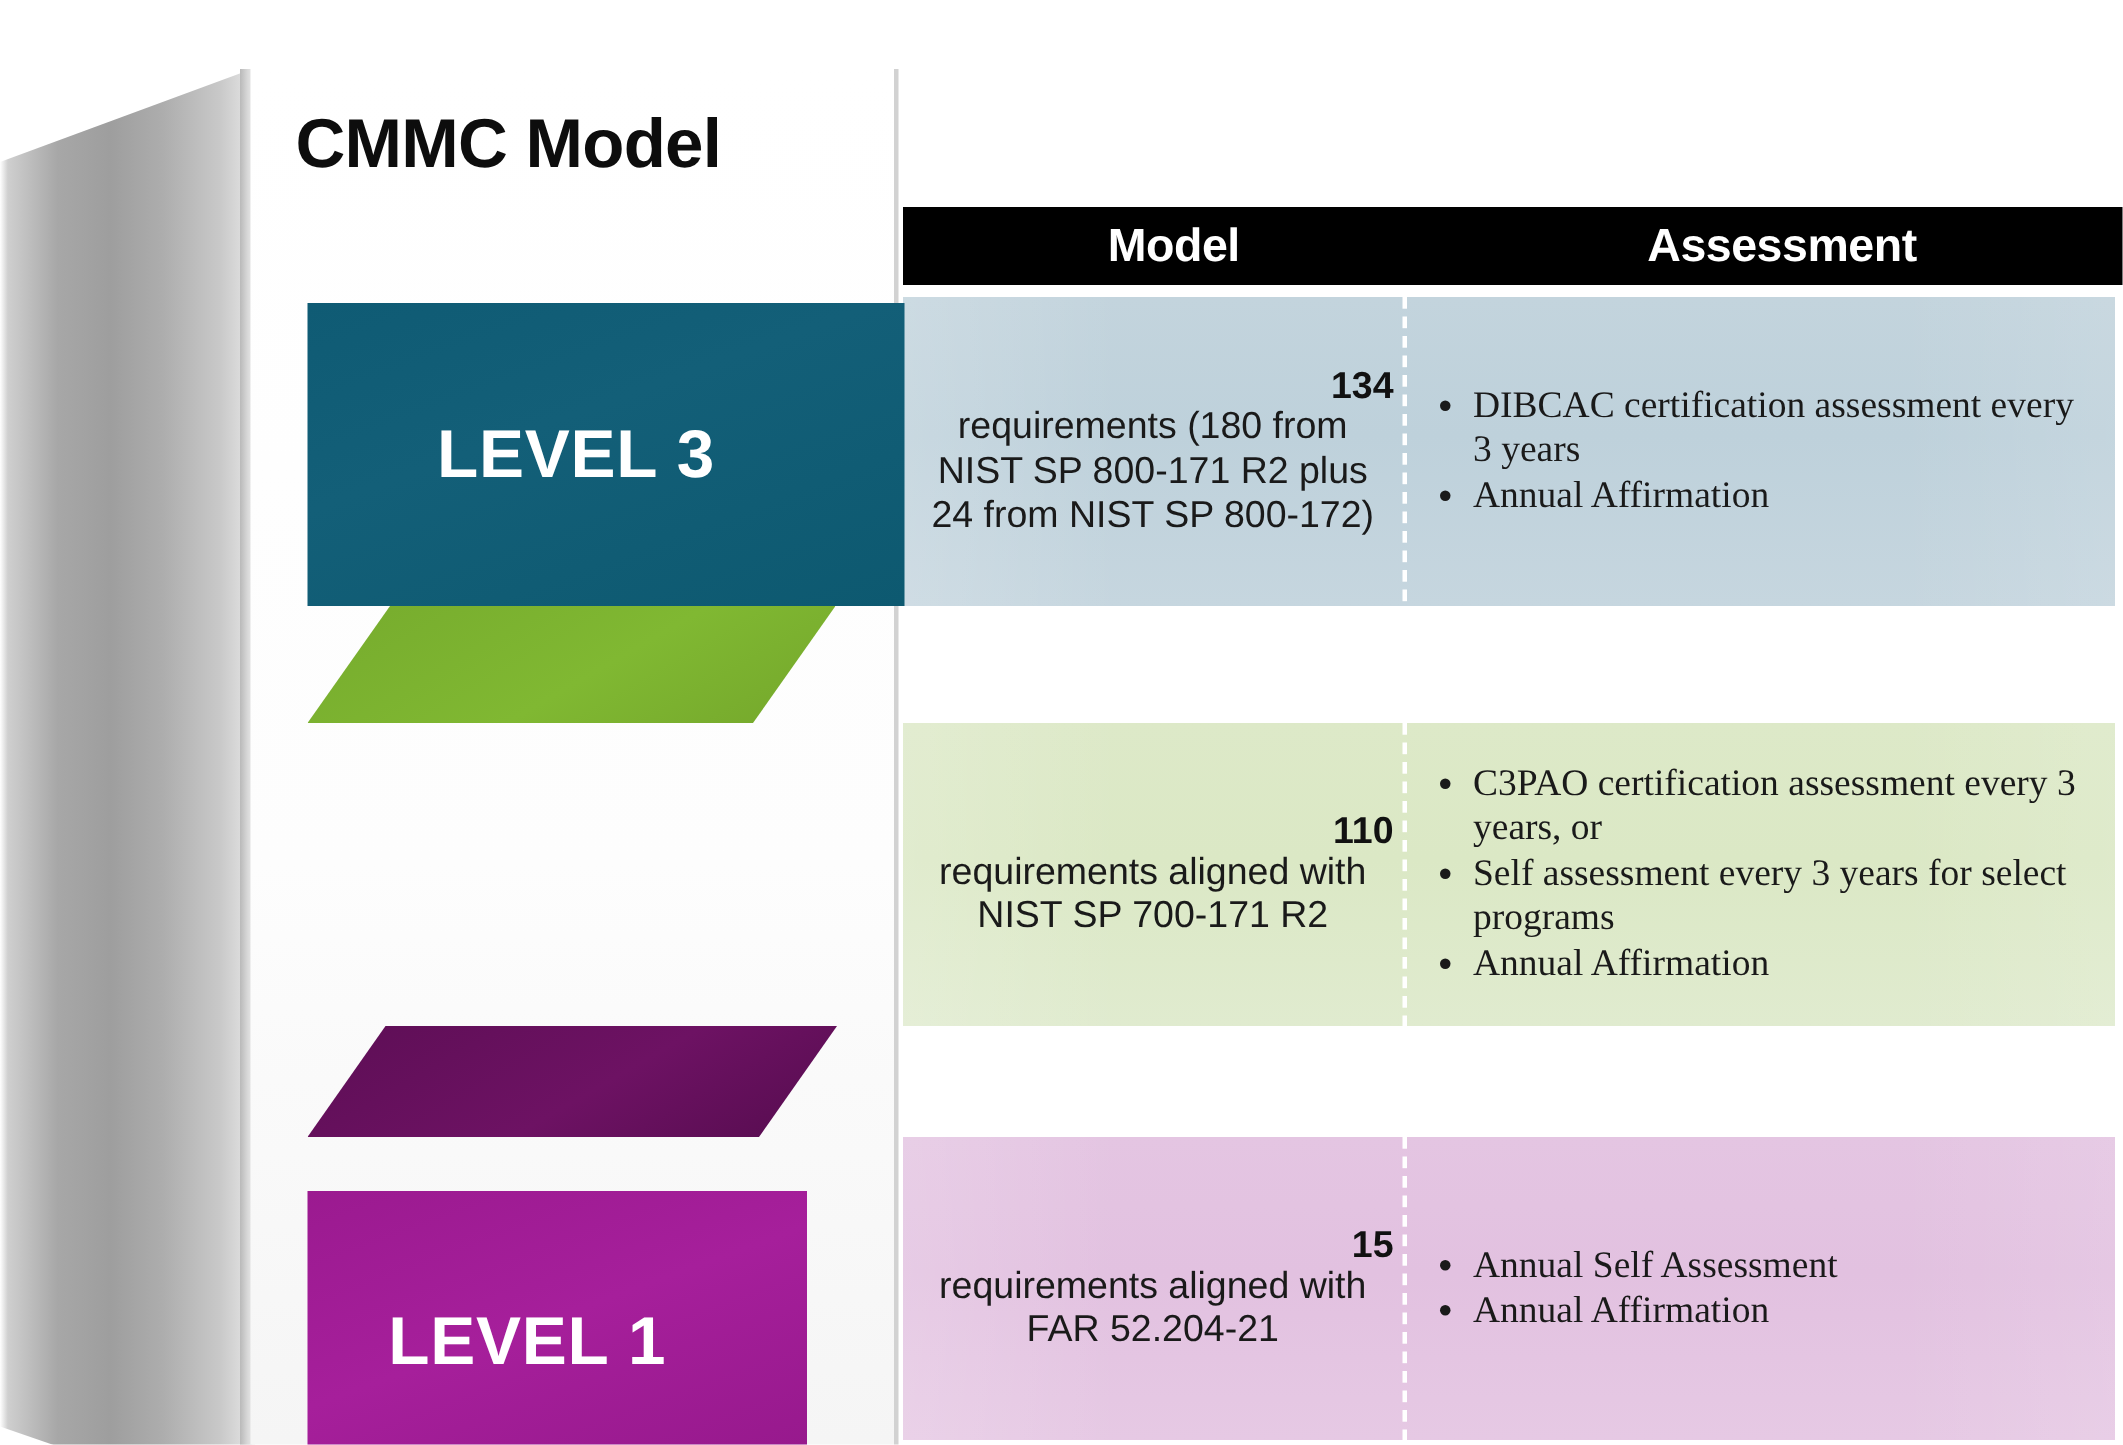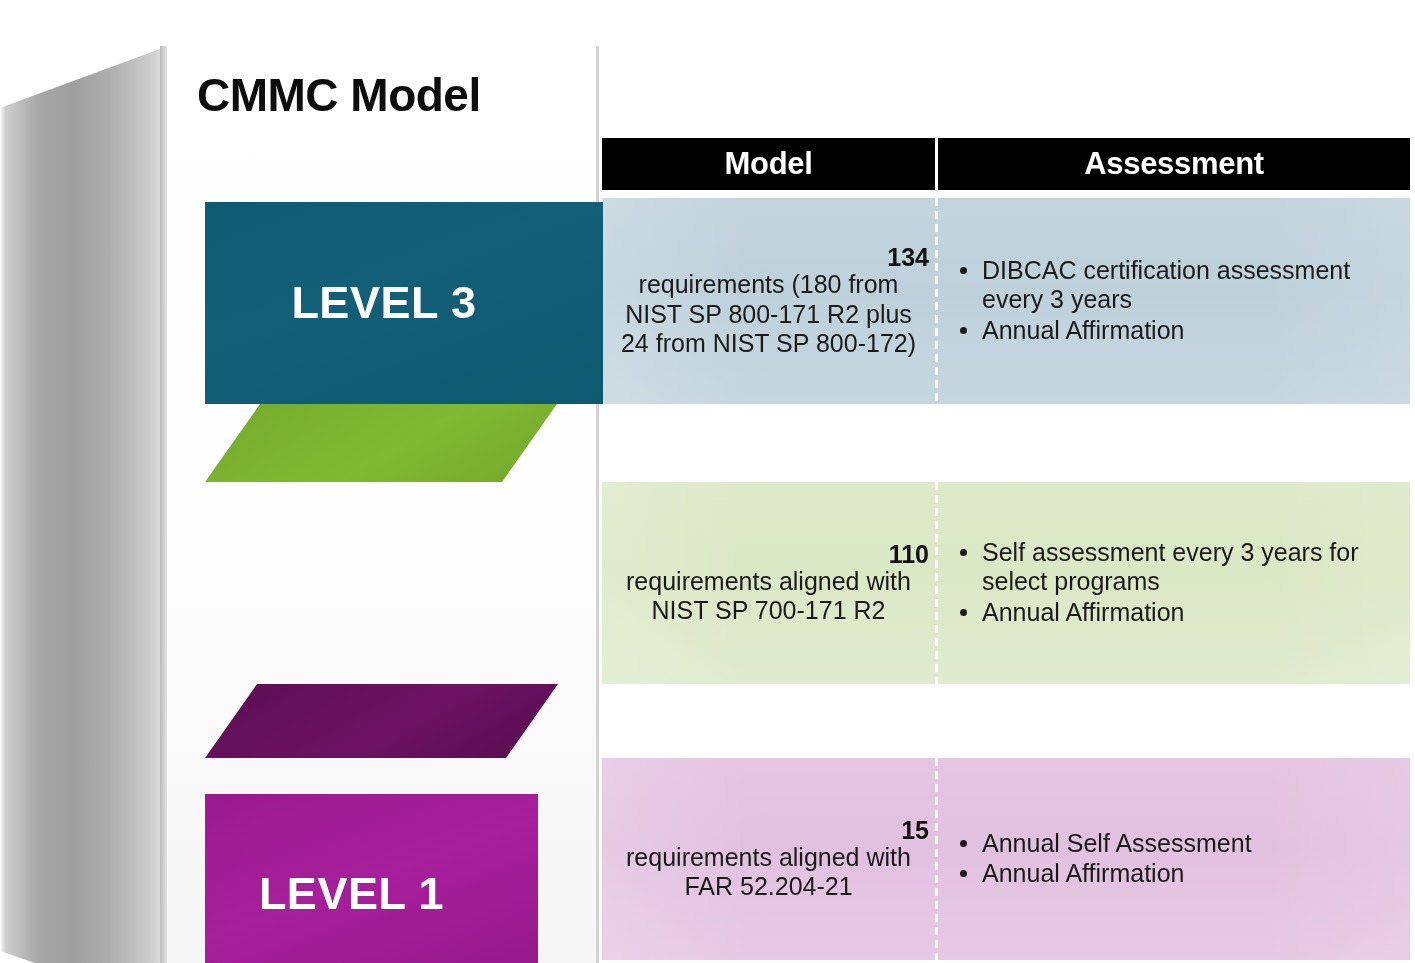--- a/index.html
+++ b/index.html
@@ -32,21 +32,21 @@
   }
   .card-title{
     position:absolute;left:197px;top:22px;
     font-size:46px;font-weight:bold;color:#0d0d0d;
     letter-spacing:-0.5px;
     white-space:nowrap;
   }
 
   
   .hdr{
-    position:absolute;top:92px;height:52px;background:#000000;
+    position:absolute;top:92px;height:52px;background:#000000;padding-left:28px;
   }
   .hdr-model{left:602px;width:333px;}
   .hdr-assess{left:938px;width:472px;}
   .hdr-label{
     position:absolute;left:0;top:0;width:100%;height:100%;
     display:flex;align-items:center;justify-content:center;
     color:#ffffff;font-size:31px;font-weight:bold;letter-spacing:-0.3px;
   }
 
   
@@ -68,20 +68,21 @@
     background-size:3px 13px;background-repeat:repeat-y;
   }
   .num{font-size:25px;font-weight:bold;color:#111;line-height:1.05;}
   .reqtext{font-size:25px;color:#1a1a1a;line-height:1.17;font-weight:400;}
   ul.bullets{
     margin:0;padding:0 18px 0 44px;list-style:none;width:100%;box-sizing:border-box;
   }
   ul.bullets li{
     position:relative;font-size:25px;color:#1a1a1a;line-height:1.18;
     margin:0 0 1px 0;
+    font-family:Liberation Serif, serif;
   }
   ul.bullets li:before{
     content:"";position:absolute;left:-22px;top:11px;
     width:7px;height:7px;border-radius:50%;background:#1a1a1a;
   }
 
   
   .lvl{
     position:absolute;
     display:flex;align-items:center;
@@ -146,20 +147,21 @@
 
   <div class="row-panel" id="row2">
     <div class="sheen"></div>
     <div class="cell-model">
       <div class="num">110</div>
       <div class="reqtext">requirements aligned with NIST SP 700-171 R2</div>
     </div>
     <div class="vdash"></div>
     <div class="cell-assess">
       <ul class="bullets">
+        <li>C3PAO certification assessment every 3 years, or</li>
         <li>Self assessment every 3 years for select programs</li>
         <li>Annual Affirmation</li>
       </ul>
     </div>
   </div>
 
   <div class="row-panel" id="row1">
     <div class="sheen"></div>
     <div class="cell-model">
       <div class="num">15</div>

